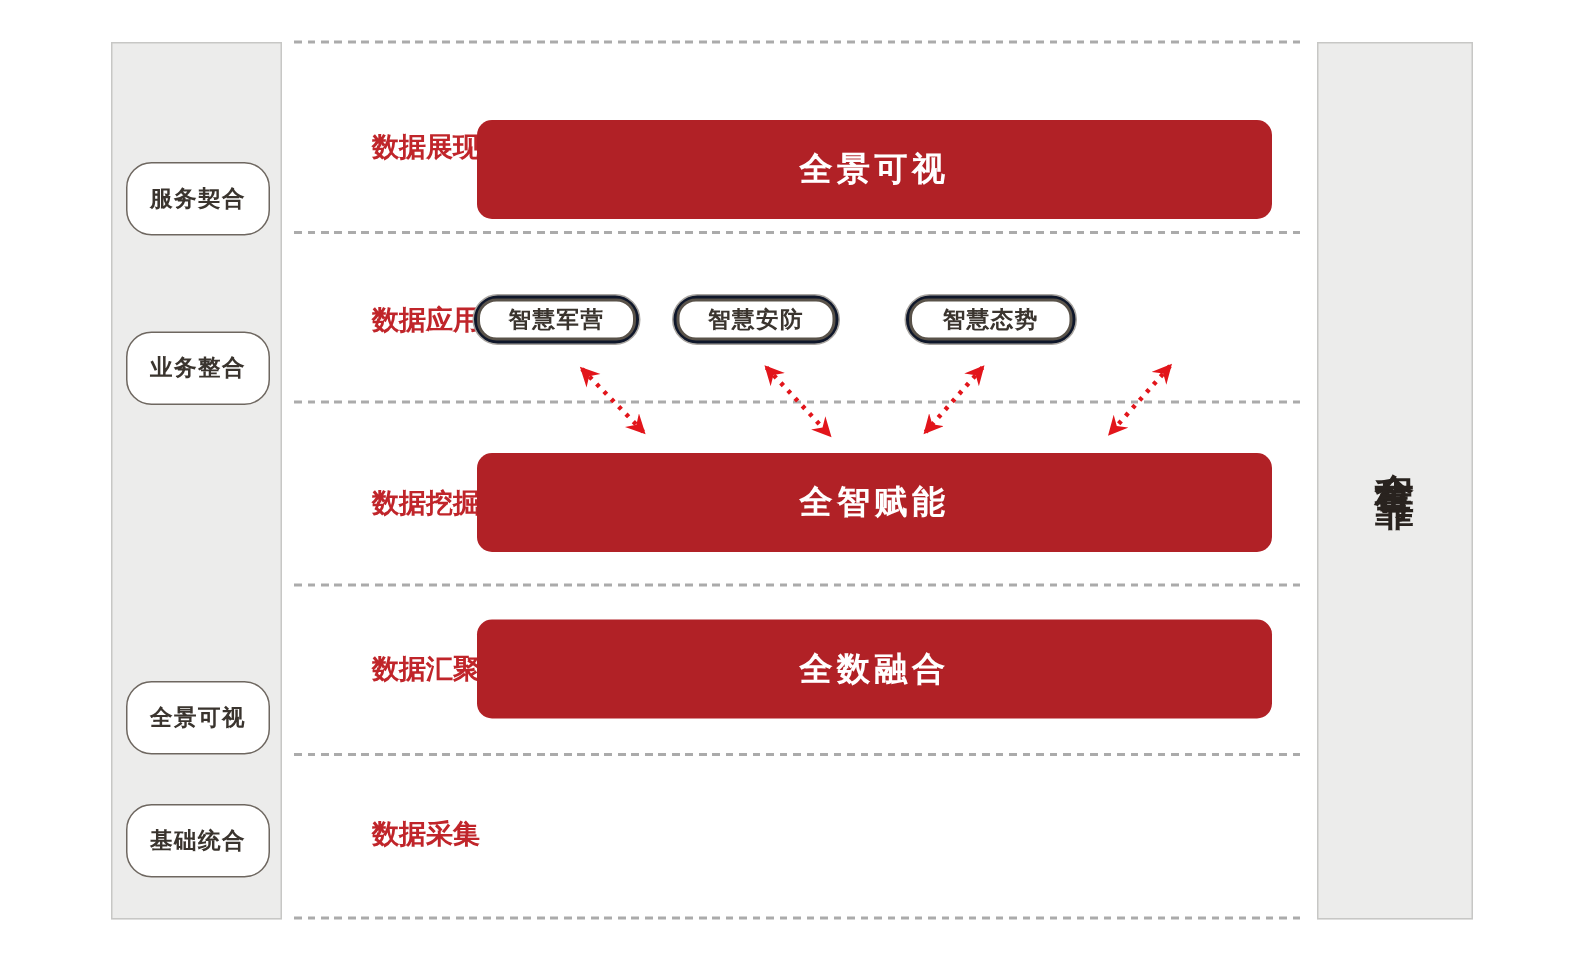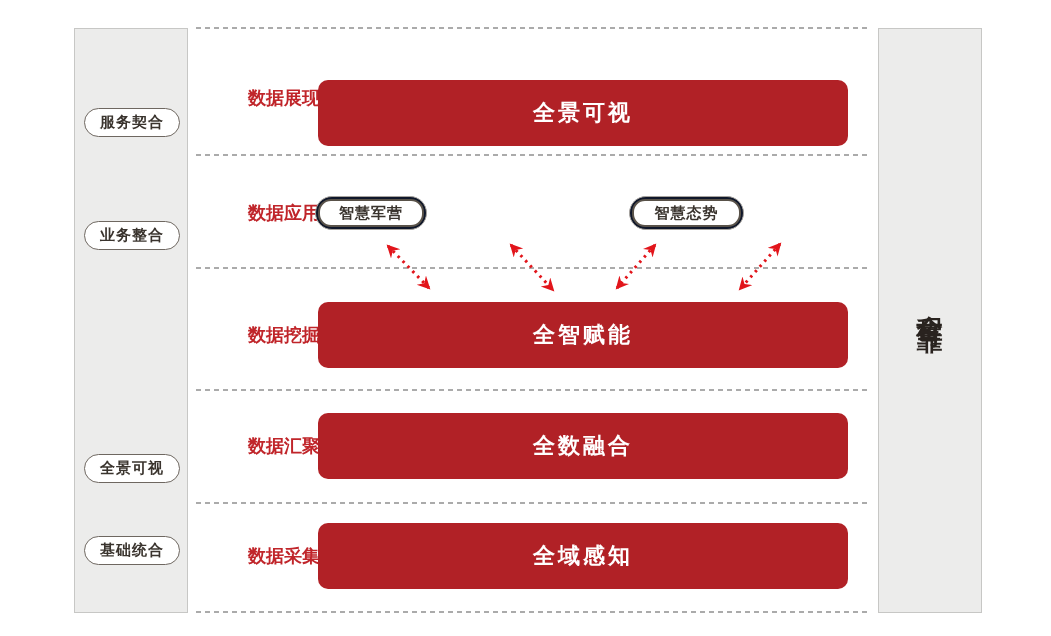--- a/index.html
+++ b/index.html
@@ -22,21 +22,21 @@
 
   
   .side-panel{
     position:absolute;background:var(--panel-gray);
     border:1px solid var(--panel-border);
   }
   .left-panel{left:74px;top:28px;width:114px;height:585px;}
   .right-panel{left:878px;top:28px;width:104px;height:585px;}
 
   .layer-pill{
-    position:absolute;left:9px;width:96px;height:29px;
+    position:absolute;left:9px;width:96px;height:49px;
     background:#fff;border:1.5px solid var(--pill-border);border-radius:17px;
     display:flex;align-items:center;justify-content:center;
     font-size:15px;font-weight:600;color:var(--pill-text);letter-spacing:1px;
   }
 
   .vertical-banner{
     position:absolute;left:50%;top:47%;transform:translate(-50%,-50%);
     writing-mode:vertical-rl;text-orientation:upright;
     font-size:26px;font-weight:bold;color:#29231f;letter-spacing:4px;line-height:1;
   }
@@ -94,26 +94,28 @@
 
   <div class="row-label" style="top:85px">数据展现</div>
   <div class="row-label" style="top:200px">数据应用</div>
   <div class="row-label" style="top:322px">数据挖掘</div>
   <div class="row-label" style="top:433px">数据汇聚</div>
   <div class="row-label" style="top:543px">数据采集</div>
 
   <div class="capability-bar" style="top:80px">全景可视</div>
   <div class="capability-bar" style="top:302px">全智赋能</div>
   <div class="capability-bar" style="top:413px">全数融合</div>
-  <div class="capability-bar" style="top:523px">全域感知</div>
 
   <div class="app-pill" style="left:315px;width:112px">
     <div class="app-pill-inner">智慧军营</div>
   </div>
-  <div class="app-pill" style="left:629px;width:115px">
+  <div class="app-pill" style="left:448px;width:112px">
+    <div class="app-pill-inner">智慧安防</div>
+  </div>
+  <div class="app-pill" style="left:603px;width:115px">
     <div class="app-pill-inner">智慧态势</div>
   </div>
 
   <svg class="arrow-layer" width="1051" height="636" viewBox="0 0 1051 636">
     <defs>
       <marker id="ah" markerUnits="userSpaceOnUse" markerWidth="16" markerHeight="16" refX="11" refY="6.5" orient="auto-start-reverse">
         <path class="arrow-head" d="M0,0 L13,6.5 L0,13 L4.2,6.5 Z"></path>
       </marker>
     </defs>
     <line class="arrow-line" x1="388" y1="246" x2="429" y2="288" marker-start="url(#ah)" marker-end="url(#ah)"></line>

